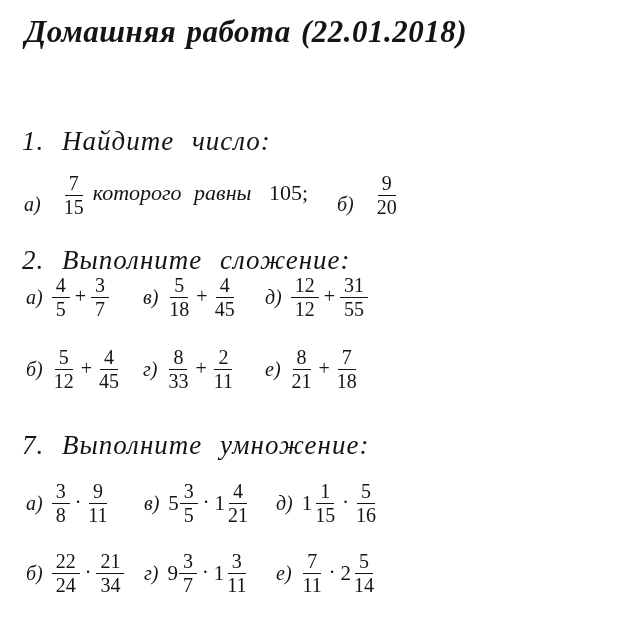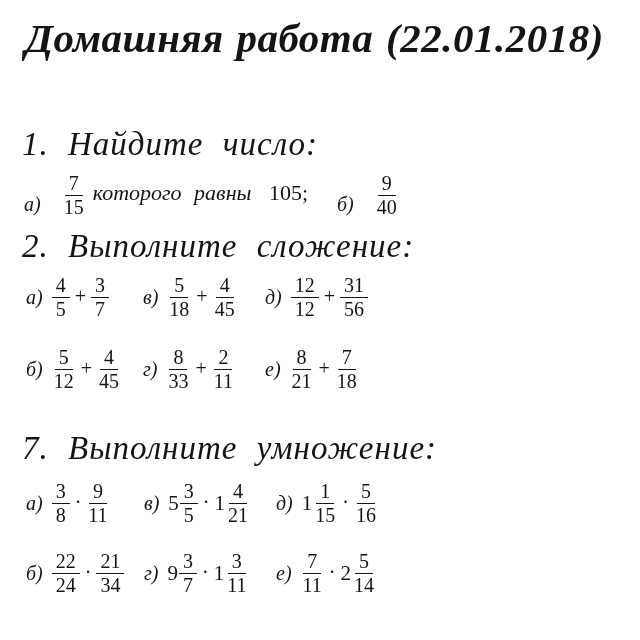--- a/index.html
+++ b/index.html
@@ -2,30 +2,30 @@
 <html><head>
 <meta charset="utf-8">
 <style>
   html,body { margin:0; padding:0; background:#ffffff; }
   .page {
     position:relative; width:640px; height:640px; background:#ffffff;
     font-family:"Liberation Serif", serif; color:#141414; overflow:hidden;
   }
   .title {
     position:absolute; left:25px; top:14px;
-    font-size:41px; font-style:italic; font-weight:700;
+    font-size:31px; font-style:italic; font-weight:700;
     letter-spacing:0.5px; word-spacing:2px; white-space:nowrap;
   }
   .heading {
     position:absolute; left:22px;
-    font-size:33px; font-style:italic; font-weight:400;
+    font-size:27px; font-style:italic; font-weight:400;
     letter-spacing:1px; word-spacing:10px; white-space:nowrap;
   }
   .h1 { top:126px; }
-  .h2 { top:228px; }
+  .h2 { top:245px; }
   .h3 { top:430px; }
 
   
   .prow {
     position:absolute; left:26px; right:0; height:62px;
     display:grid; align-items:center;
   }
   .s2cols { grid-template-columns:117px 122px auto; }
   .s3cols { grid-template-columns:118px 132px auto; }
   .s2r1 { top:266px; }
@@ -74,21 +74,21 @@
             <span class="den">15</span>
           </span>
         </span>
         <span class="ptext">которого  равны <span class="pvalue">105;</span></span>
       </div>
       <div class="s1p s1p-b">
         <span class="plabel">б)</span>
         <span class="term">
           <span class="frac">
             <span class="num">9</span>
-            <span class="den">40</span>
+            <span class="den">20</span>
           </span>
         </span>
       </div>
     </div>
 
   <div class="heading h2">2. Выполните  сложение:</div>
   <div class="prow s2cols s2r1" id="s2r1">
       <span class="problem">
         <span class="plabel">а)</span>
         <span class="term">
@@ -126,21 +126,21 @@
         <span class="term">
           <span class="frac">
             <span class="num">12</span>
             <span class="den">12</span>
           </span>
         </span>
         <span class="op">+</span>
         <span class="term">
           <span class="frac">
             <span class="num">31</span>
-            <span class="den">56</span>
+            <span class="den">55</span>
           </span>
         </span>
       </span>
     </div>
   <div class="prow s2cols s2r2" id="s2r2">
       <span class="problem">
         <span class="plabel">б)</span>
         <span class="term">
           <span class="frac">
             <span class="num">5</span>

